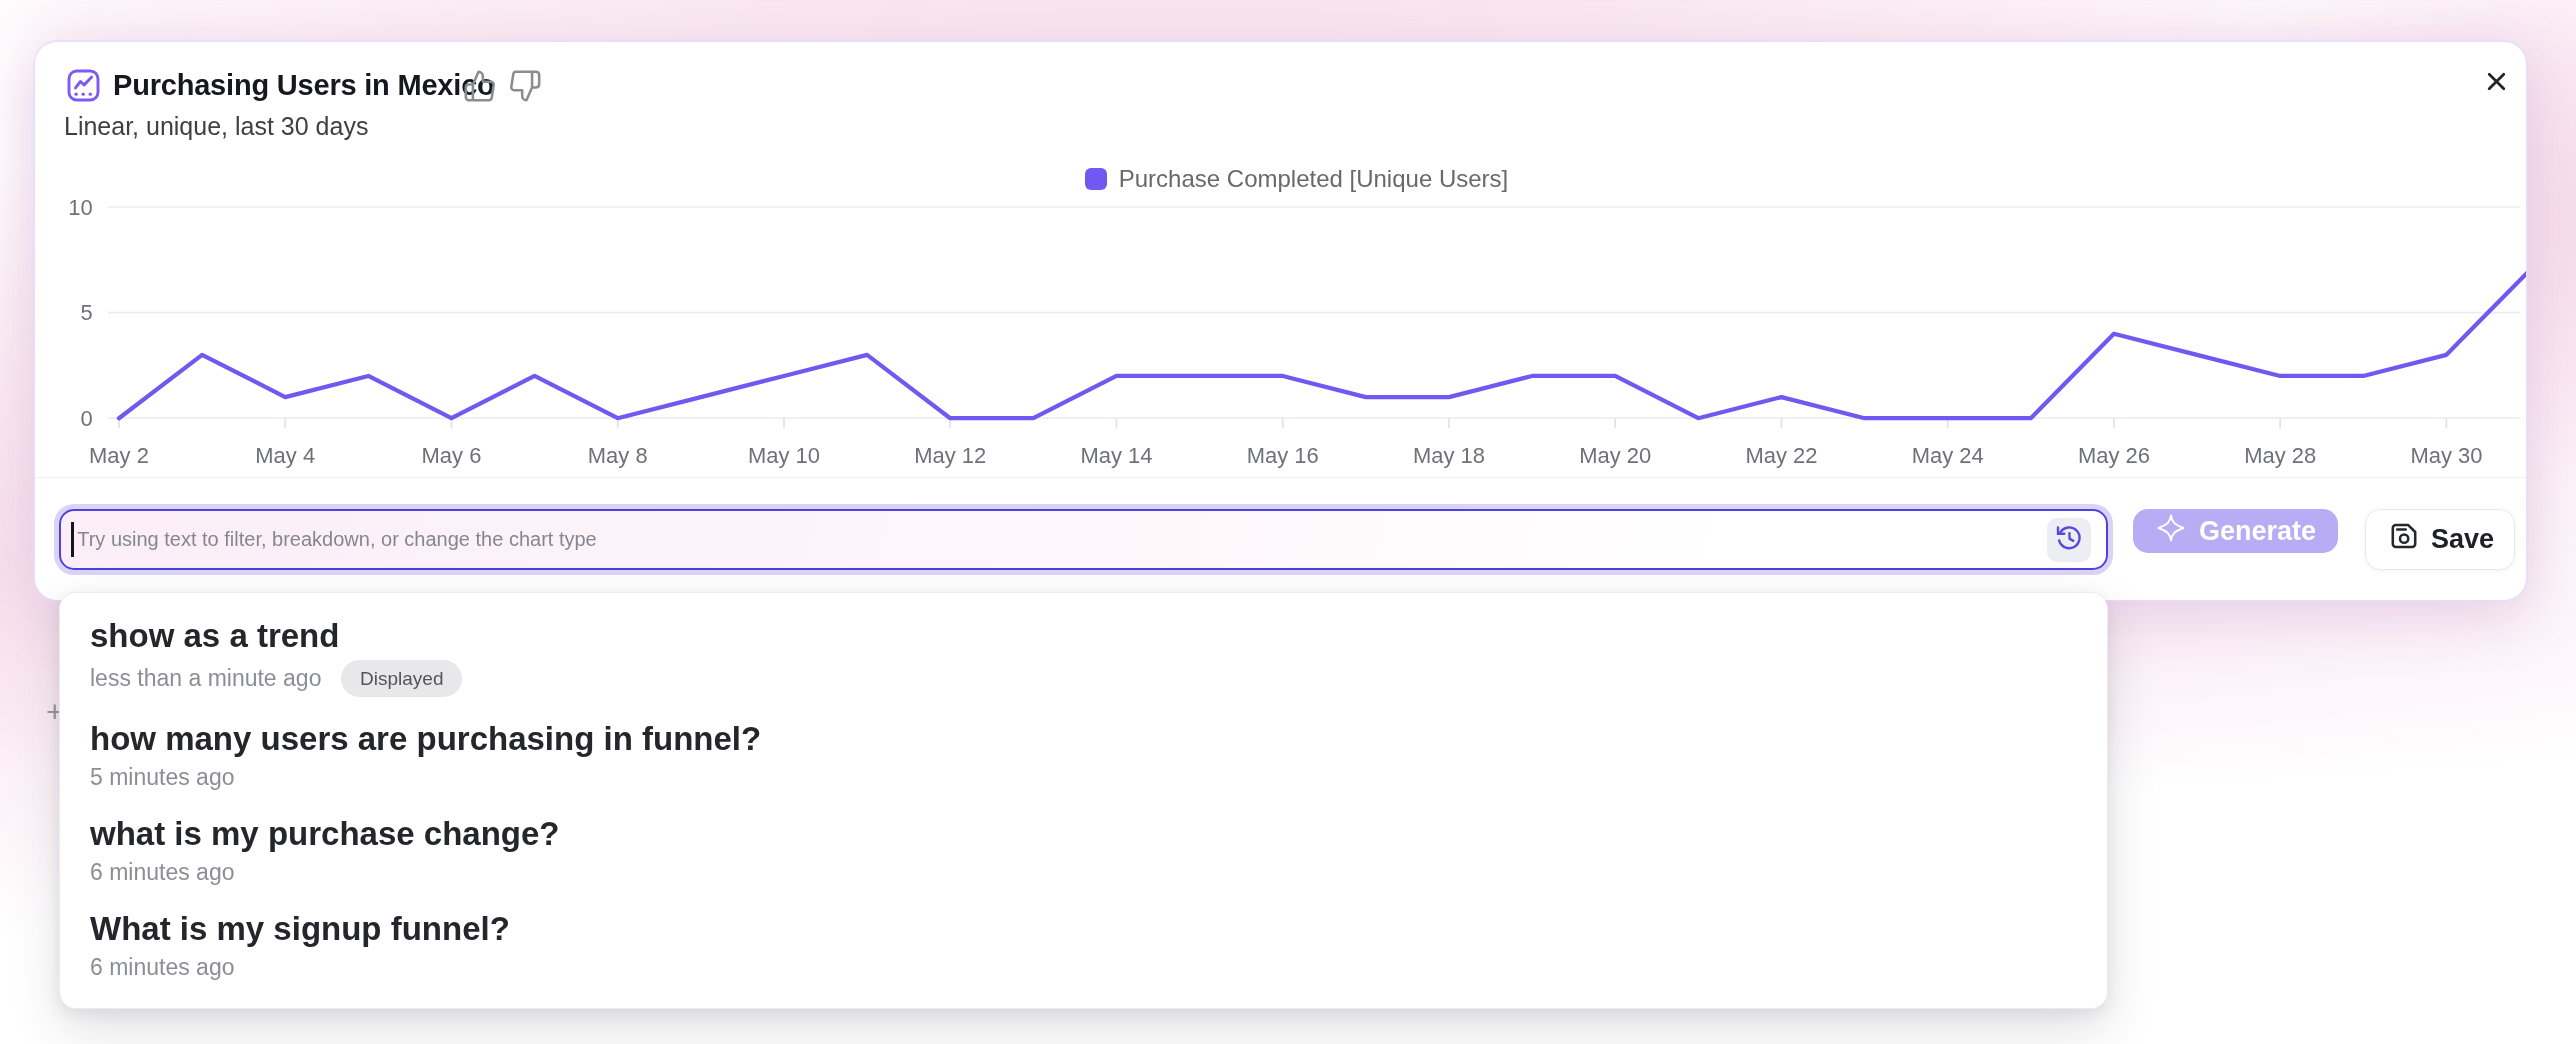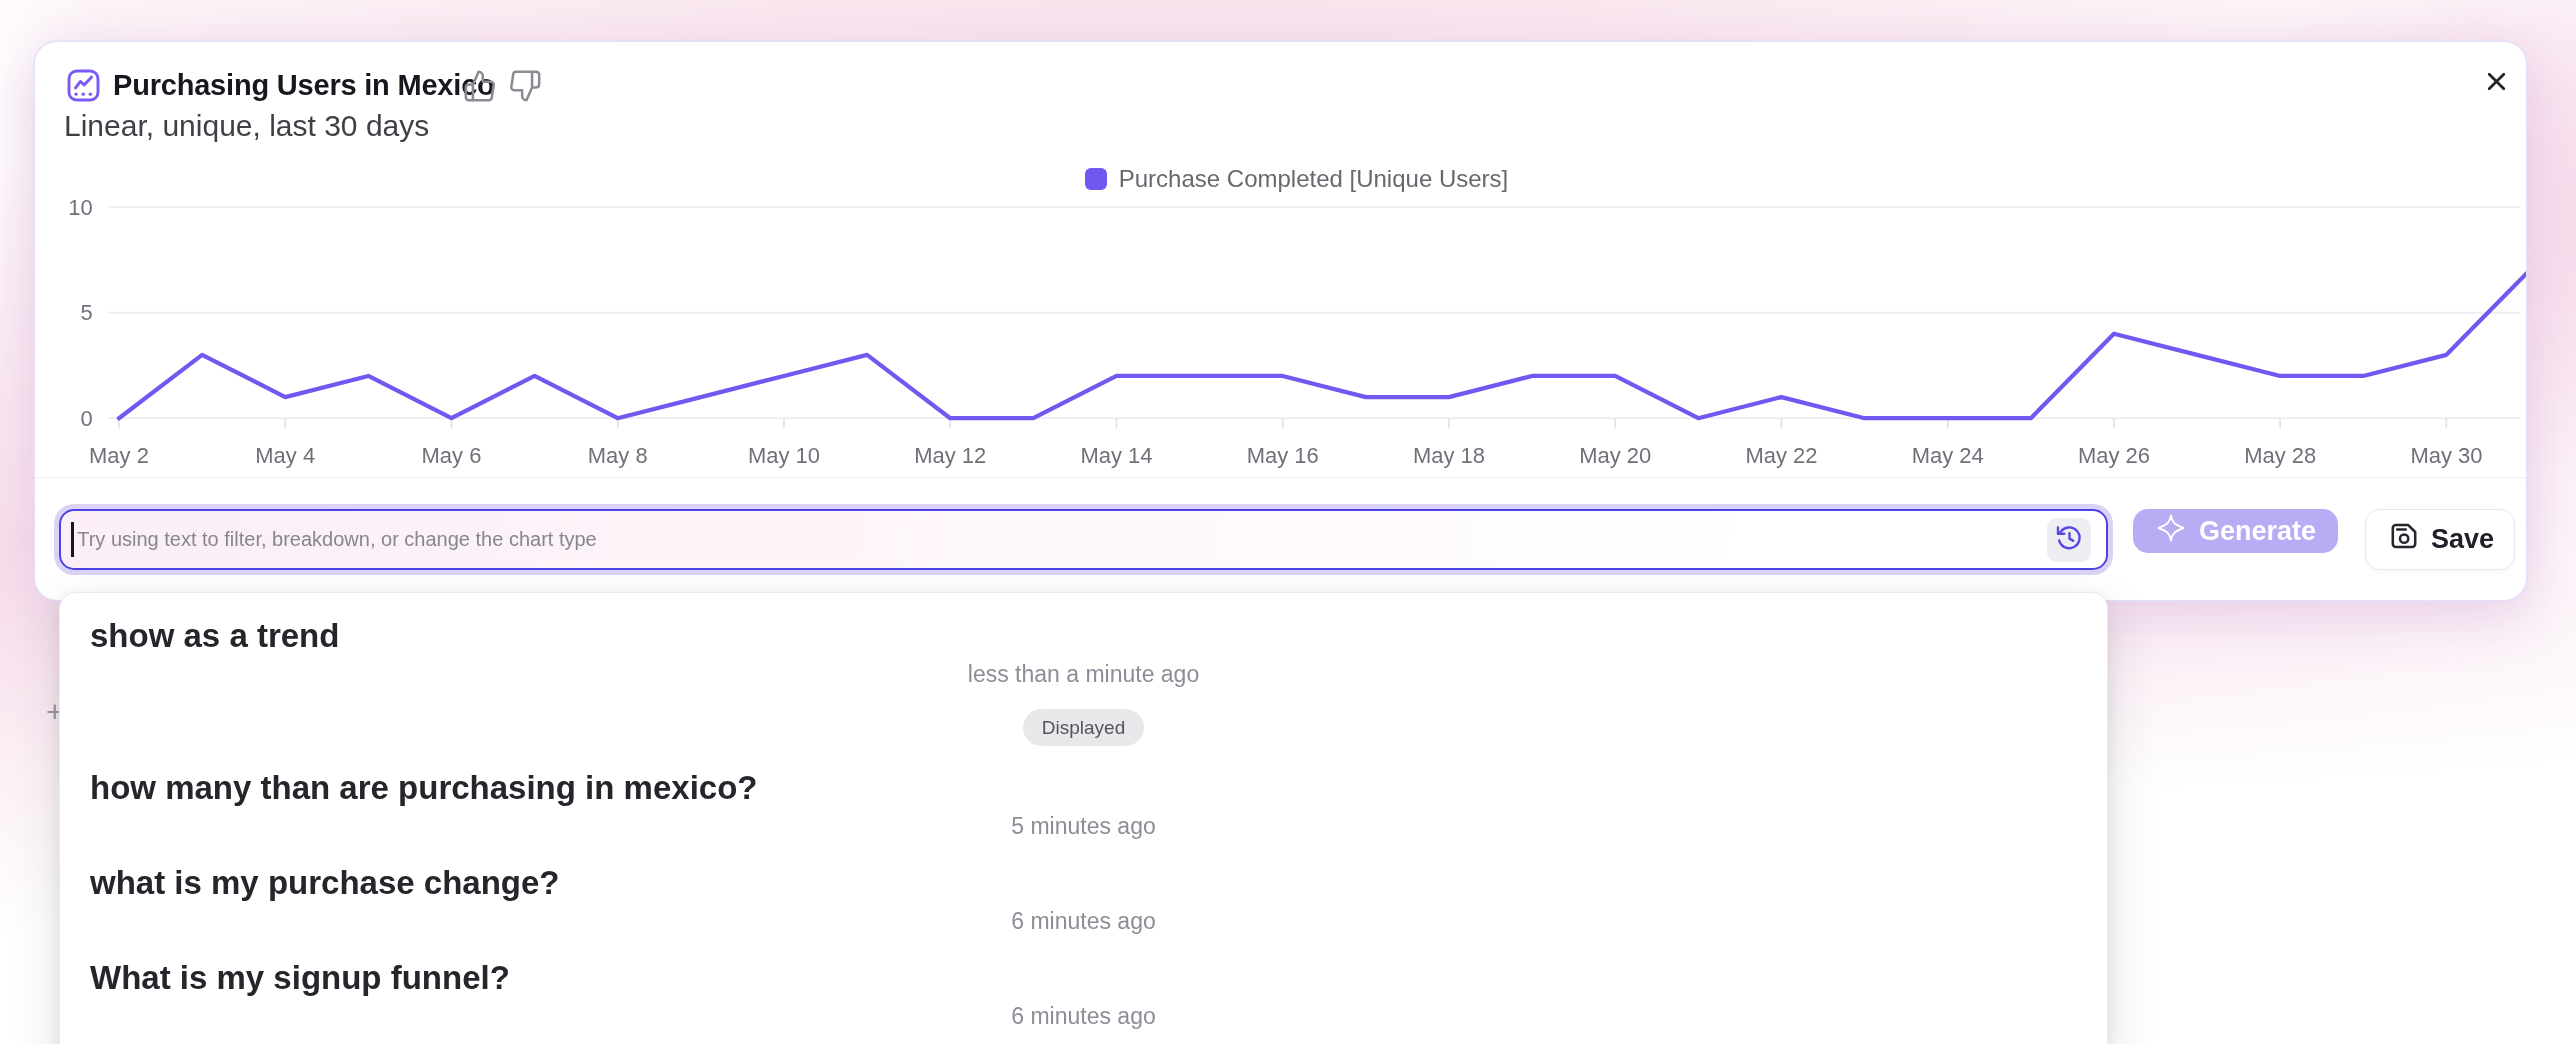--- a/index.html
+++ b/index.html
@@ -27,21 +27,21 @@
   }
   .chart-badge{position:absolute;left:30px;top:24.5px;width:37px;height:37px;}
   .card-title{
     position:absolute;left:78px;top:25px;height:37px;line-height:37px;
     font-size:29px;font-weight:700;color:#17171F;letter-spacing:-0.2px;margin:0;
   }
   .thumb-btn{position:absolute;top:27px;width:34px;height:34px;background:none;border:none;padding:0;cursor:pointer;}
   .thumb-up{left:428px;}
   .thumb-down{left:473px;}
   .close-btn{position:absolute;top:22px;right:12px;width:35px;height:35px;background:none;border:none;padding:0;cursor:pointer;}
-  .subtitle{position:absolute;left:29px;top:69px;font-size:30px;color:#3F3F46;line-height:30px;text-align:center;}
+  .subtitle{position:absolute;left:29px;top:69px;font-size:25px;color:#3F3F46;line-height:30px;text-align:center;}
   .legend{
     position:absolute;left:0;top:123px;width:100%;
     display:flex;justify-content:center;align-items:center;gap:12px;margin-left:16px;
   }
   .legend-swatch{width:22px;height:22px;border-radius:6px;background:#7C5AF5;display:inline-block;}
   .legend-label{font-size:24px;color:#68686F;}
   #trend-svg{position:absolute;left:0;top:127px;}
   .divider{position:absolute;left:0;right:0;top:435px;border-top:1.7px solid #EFEFF2;}
 
   .prompt-input{
@@ -78,21 +78,21 @@
   }
   .plus-glyph{position:absolute;left:46px;top:695px;font-size:30px;color:#97979F;z-index:5;}
   .dropdown{
     position:absolute;left:59px;top:592px;width:2049px;box-sizing:border-box;
     background:#fff;border:0.8px solid #ECECF0;border-radius:17px;z-index:20;
     box-shadow:0 20px 51px rgba(40,40,60,0.14), 0 5px 15px rgba(40,40,60,0.08);
     padding:13.5px 0;
   }
   .dd-item{padding:12.7px 30px;cursor:pointer;}
   .dd-title{font-size:33px;font-weight:600;color:#25252C;line-height:34px;}
-  .dd-meta{display:flex;align-items:center;gap:20px;margin-top:6.8px;flex-direction:column;}
+  .dd-meta{display:flex;align-items:center;gap:20px;margin-top:6.8px;}
   .dd-time{font-size:23px;color:#8D8D97;line-height:29px;}
   .dd-badge{
     background:#E8E8EB;color:#54545C;font-size:19px;line-height:23px;
     border-radius:844px;padding:6.8px 18.6px;display:inline-block;
   }
 </style>
 </head>
 <body>
 
 <div class="page">
@@ -224,21 +224,21 @@
 
   <div class="dropdown">
     <div class="dd-item">
       <div class="dd-title">show as a trend</div>
       <div class="dd-meta">
         <span class="dd-time">less than a minute ago</span>
         <span class="dd-badge">Displayed</span>
       </div>
     </div>
     <div class="dd-item">
-      <div class="dd-title">how many than are purchasing in mexico?</div>
+      <div class="dd-title">how many users are purchasing in funnel?</div>
       <div class="dd-meta">
         <span class="dd-time">5 minutes ago</span>
       </div>
     </div>
     <div class="dd-item">
       <div class="dd-title">what is my purchase change?</div>
       <div class="dd-meta">
         <span class="dd-time">6 minutes ago</span>
       </div>
     </div>

